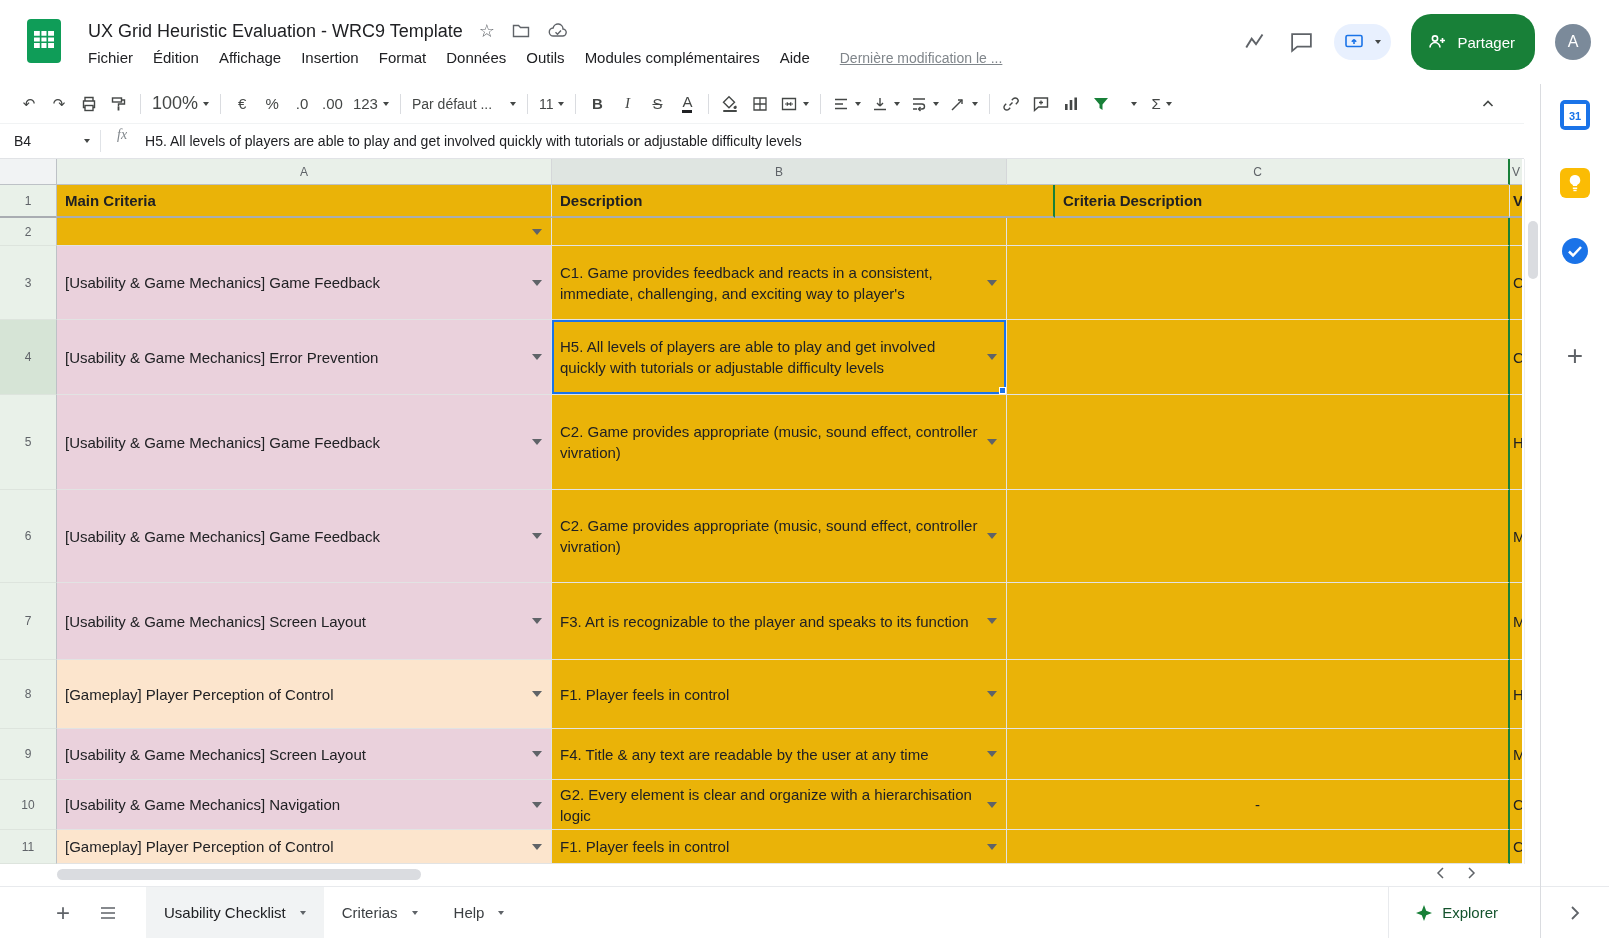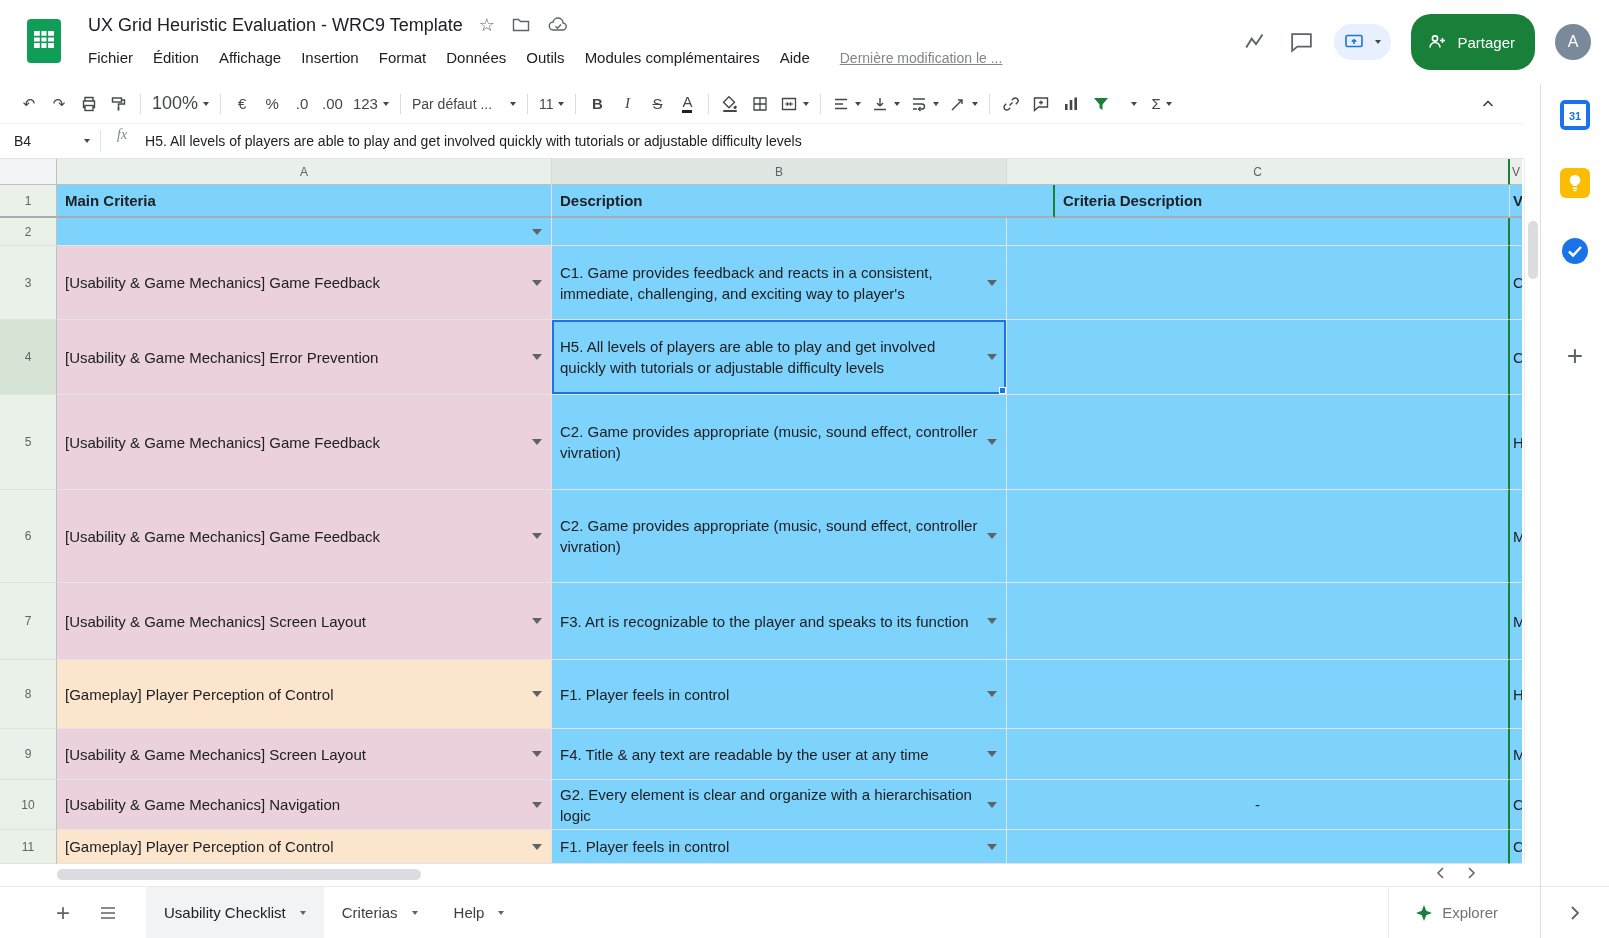--- a/index.html
+++ b/index.html
@@ -2,21 +2,21 @@
 <html><head>
 <meta charset="utf-8">
 <style>
   * { margin:0; padding:0; box-sizing:border-box; }
   html,body { width:1609px; height:938px; overflow:hidden; }
   body { font-family:"Liberation Sans", sans-serif; background:#fff; color:#202124; position:relative; }
 
   
   #topbar { position:absolute; left:0; top:0; width:1609px; height:84px; background:#fff; }
   #logo { position:absolute; left:26px; top:18px; width:36px; height:46px; cursor:pointer; }
-  #title-row { position:absolute; left:88px; top:14px; display:flex; align-items:center; gap:16px; }
+  #title-row { position:absolute; left:88px; top:20px; display:flex; align-items:center; gap:16px; }
   #doc-title { font-size:18px; color:#202124; white-space:nowrap; }
   .t-icon { color:#5f6368; font-size:18px; display:flex; align-items:center; }
   #menubar { position:absolute; left:78px; top:46px; display:flex; align-items:center; font-size:15px; color:#202124; }
   #menu-items { display:flex; align-items:center; }
   .menu-item { padding:3px 10px; border-radius:4px; cursor:default; white-space:nowrap; }
   #last-mod { margin-left:20px; color:#80868b; font-size:14px; text-decoration:underline; white-space:nowrap; cursor:pointer; }
   #top-right { position:absolute; right:18px; top:14px; display:flex; align-items:center; gap:20px; }
   #present-btn { display:flex; align-items:center; gap:6px; background:#e8f0fe; border-radius:18px; height:36px; padding:0 10px; cursor:pointer; }
   #share-btn { display:flex; align-items:center; gap:10px; background:#188038; color:#fff; height:56px; padding:0 20px 0 16px; border-radius:20px; font-size:15px; font-weight:500; cursor:pointer; }
   #avatar { width:36px; height:36px; border-radius:50%; background:#7b8a9a; color:#fff; display:flex; align-items:center; justify-content:center; font-size:16px; cursor:pointer; }
@@ -47,21 +47,21 @@
   #grid { position:absolute; left:0; top:159px; width:1524px; height:705px; overflow:hidden; font-size:15px; background:#fff; }
   .colhead-row { display:flex; height:26px; }
   .corner { width:57px; flex:none; background:#f1f3f4; border-right:1px solid #bdc1c6; border-bottom:1px solid #bdc1c6; }
   .colhead { flex:none; display:flex; align-items:center; justify-content:center; font-size:12px; color:#5f6368; background:#e9f0e9; border-right:1px solid #d5d7d9; border-bottom:1px solid #bdc1c6; cursor:pointer; }
   .colhead-sel { background:#dfe5e1; }
   .colhead-c { border-right:2px solid #188038; }
   .colhead-v { justify-content:flex-start; padding-left:2px; border-right:none; overflow:hidden; }
   .grid-row { display:flex; }
   .rownum { width:57px; flex:none; background:#e9f1e9; border-right:1px solid #bdc1c6; border-bottom:1px solid #dde4dd; display:flex; align-items:center; justify-content:center; font-size:12px; color:#5f6368; cursor:pointer; }
   .rownum-sel { background:#d6e4d6; }
-  .cell { flex:none; border-right:1px solid #e2e3e3; border-bottom:1px solid #e2e3e3; background:#7dd3fc; display:flex; align-items:center; position:relative; padding:3px 24px 3px 8px; line-height:21px; overflow:hidden; cursor:cell; }
+  .cell { flex:none; border-right:1px solid #e2e3e3; border-bottom:1px solid #e2e3e3; background:#eab308; display:flex; align-items:center; position:relative; padding:3px 24px 3px 8px; line-height:21px; overflow:hidden; cursor:cell; }
   .cell-text { display:block; }
   .cellA { width:495px; }
   .cellB { width:455px; }
   .cellC { width:503px; border-right:2px solid #188038; padding-right:8px; }
   .cellC.center { justify-content:center; }
   .cellV { width:12px; padding:0 0 0 3px; border-right:none; }
   .pink { background:#ead1dc; }
   .peach { background:#fce5cd; }
   .header-row .cell, .header-row .rownum { font-weight:700; border-bottom:2px solid #a9adb2; }
   .header-row .rownum { font-weight:400; }
@@ -79,21 +79,21 @@
 
   
   #bottombar { position:absolute; left:0; top:886px; width:1540px; height:52px; background:#fff; display:flex; align-items:center; border-top:1px solid #e8eaed; }
   #add-sheet { margin-left:56px; font-size:24px; color:#5f6368; cursor:pointer; line-height:20px; }
   #all-sheets { margin:0 28px; cursor:pointer; display:flex; }
   #sheet-tabs { display:flex; height:100%; align-items:stretch; }
   .sheet-tab { display:flex; align-items:center; gap:9px; padding:0 18px; font-size:15px; color:#3c4043; cursor:pointer; white-space:nowrap; }
   .sheet-tab .caret { border-top-color:#5f6368; }
   .sheet-tab.active { background:#f1f3f4; font-weight:400; color:#202124; }
   #explore-wrap { margin-left:auto; height:100%; display:flex; align-items:center; border-left:1px solid #e8eaed; padding:0 42px 0 26px; }
-  #explore { display:flex; align-items:center; gap:9px; font-size:15px; color:#737373; cursor:pointer; }
+  #explore { display:flex; align-items:center; gap:9px; font-size:15px; color:#14532d; cursor:pointer; }
 
   
   #sidepanel { position:absolute; left:1540px; top:84px; width:69px; height:854px; border-left:1px solid #dadce0; background:#fff; }
   #panel-icons { display:flex; flex-direction:column; align-items:center; padding-top:16px; gap:38px; }
   .panel-icon { cursor:pointer; display:flex; }
   #addon-plus { font-size:28px; color:#5f6368; cursor:pointer; margin-top:40px; line-height:24px; }
   #panel-footer { position:absolute; bottom:0; left:0; width:100%; height:52px; border-top:1px solid #e8eaed; display:flex; align-items:center; justify-content:center; }
 </style>
 </head>
 <body>

